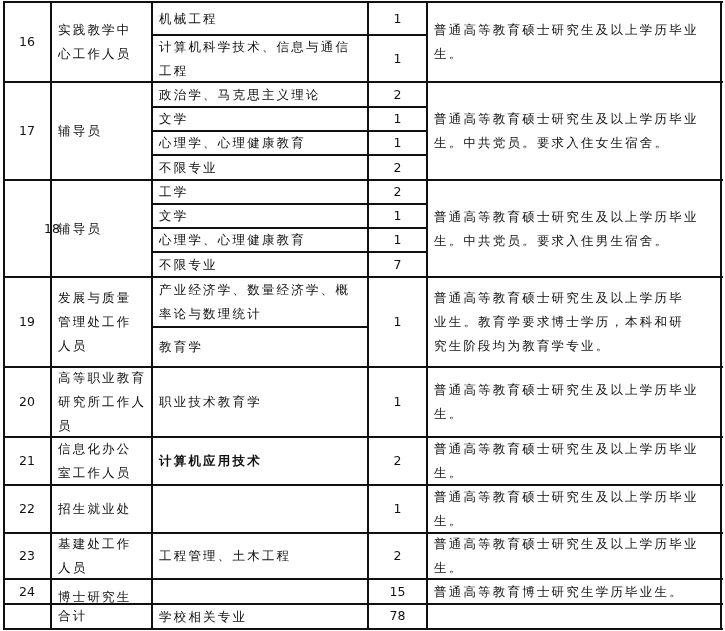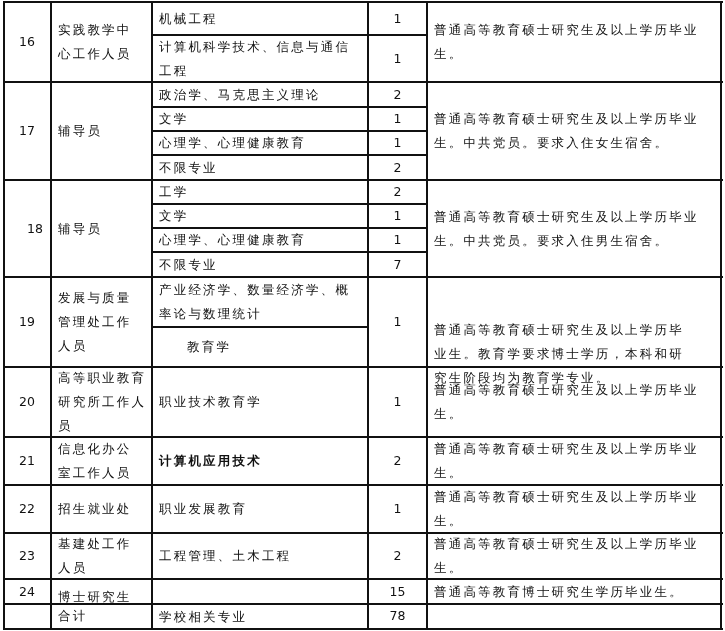--- a/index.html
+++ b/index.html
@@ -68,21 +68,21 @@
   <div class="cell l" style="left:152px;top:155px;width:216px;height:25px;">
       <span class="txt">不限专业</span>
     </div>
   <div class="cell c" style="left:368px;top:155px;width:59px;height:25px;">
       <span class="txt">2</span>
     </div>
   <div class="cell l" style="left:427px;top:82px;width:294px;height:98px;padding-right:20px;">
       <span class="txt">普通高等教育硕士研究生及以上学历毕业生。中共党员。要求入住女生宿舍。</span>
     </div>
 
-  <div class="cell c" style="left:3px;top:180px;width:64px;height:97px;">
+  <div class="cell c" style="left:20px;top:180px;width:64px;height:97px;">
       <span class="txt">18</span>
     </div>
   <div class="cell l" style="left:51px;top:180px;width:101px;height:97px;">
       <span class="txt">辅导员</span>
     </div>
   <div class="cell l" style="left:152px;top:180px;width:216px;height:24px;">
       <span class="txt">工学</span>
     </div>
   <div class="cell c" style="left:368px;top:180px;width:59px;height:24px;">
       <span class="txt">2</span>
@@ -111,27 +111,27 @@
 
   <div class="cell c" style="left:3px;top:277px;width:48px;height:90px;">
       <span class="txt">19</span>
     </div>
   <div class="cell l" style="left:51px;top:277px;width:101px;height:90px;padding-right:6px;">
       <span class="txt">发展与质量管理处工作人员</span>
     </div>
   <div class="cell l" style="left:152px;top:277px;width:216px;height:50px;padding-right:4px;">
       <span class="txt">产业经济学、数量经济学、概率论与数理统计</span>
     </div>
-  <div class="cell l" style="left:152px;top:327px;width:216px;height:40px;margin-left:28px;">
+  <div class="cell l" style="left:152px;top:327px;width:216px;height:40px;">
       <span class="txt">教育学</span>
     </div>
   <div class="cell c" style="left:368px;top:277px;width:59px;height:90px;">
       <span class="txt">1</span>
     </div>
-  <div class="cell l" style="left:427px;top:277px;width:294px;height:90px;padding-right:36px;margin-top:32px;">
+  <div class="cell l" style="left:427px;top:277px;width:294px;height:90px;padding-right:36px;">
       <span class="txt">普通高等教育硕士研究生及以上学历毕业生。教育学要求博士学历，本科和研究生阶段均为教育学专业。</span>
     </div>
 
   <div class="cell c" style="left:3px;top:367px;width:48px;height:70px;">
       <span class="txt">20</span>
     </div>
   <div class="cell l" style="left:51px;top:367px;width:101px;height:70px;padding-right:4px;">
       <span class="txt">高等职业教育研究所工作人员</span>
     </div>
   <div class="cell l" style="left:152px;top:367px;width:216px;height:70px;">
@@ -158,23 +158,20 @@
     </div>
   <div class="cell l" style="left:427px;top:437px;width:294px;height:48px;padding-right:20px;">
       <span class="txt">普通高等教育硕士研究生及以上学历毕业生。</span>
     </div>
 
   <div class="cell c" style="left:3px;top:485px;width:48px;height:48px;">
       <span class="txt">22</span>
     </div>
   <div class="cell l" style="left:51px;top:485px;width:101px;height:48px;">
       <span class="txt">招生就业处</span>
-    </div>
-  <div class="cell l" style="left:152px;top:485px;width:216px;height:48px;">
-      <span class="txt">职业发展教育</span>
     </div>
   <div class="cell c" style="left:368px;top:485px;width:59px;height:48px;">
       <span class="txt">1</span>
     </div>
   <div class="cell l" style="left:427px;top:485px;width:294px;height:48px;padding-right:20px;">
       <span class="txt">普通高等教育硕士研究生及以上学历毕业生。</span>
     </div>
 
   <div class="cell c" style="left:3px;top:533px;width:48px;height:46px;">
       <span class="txt">23</span>

